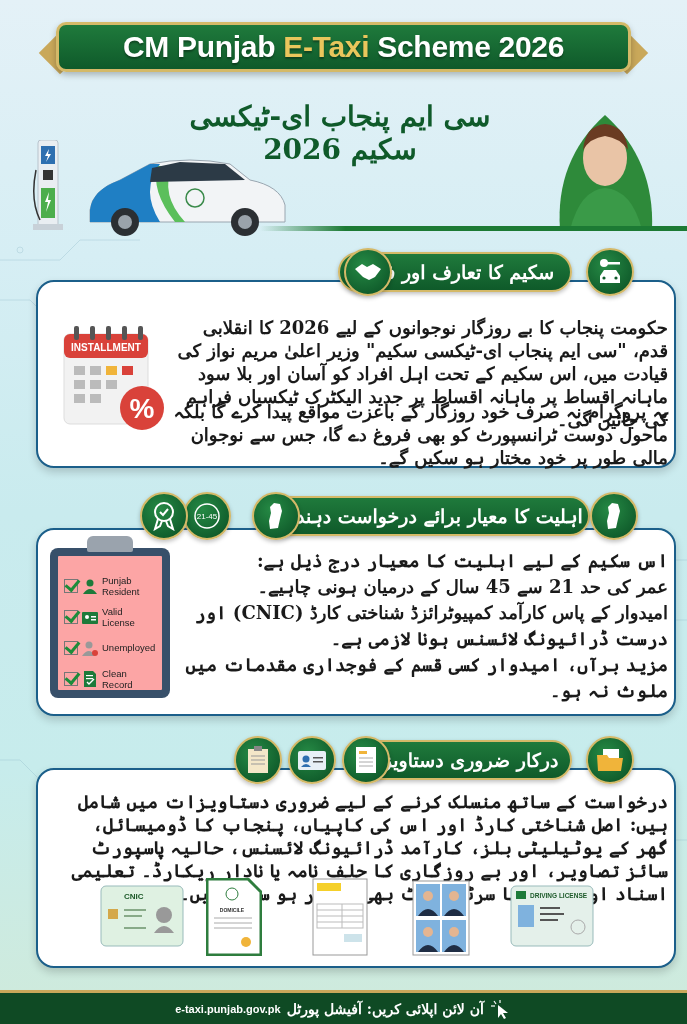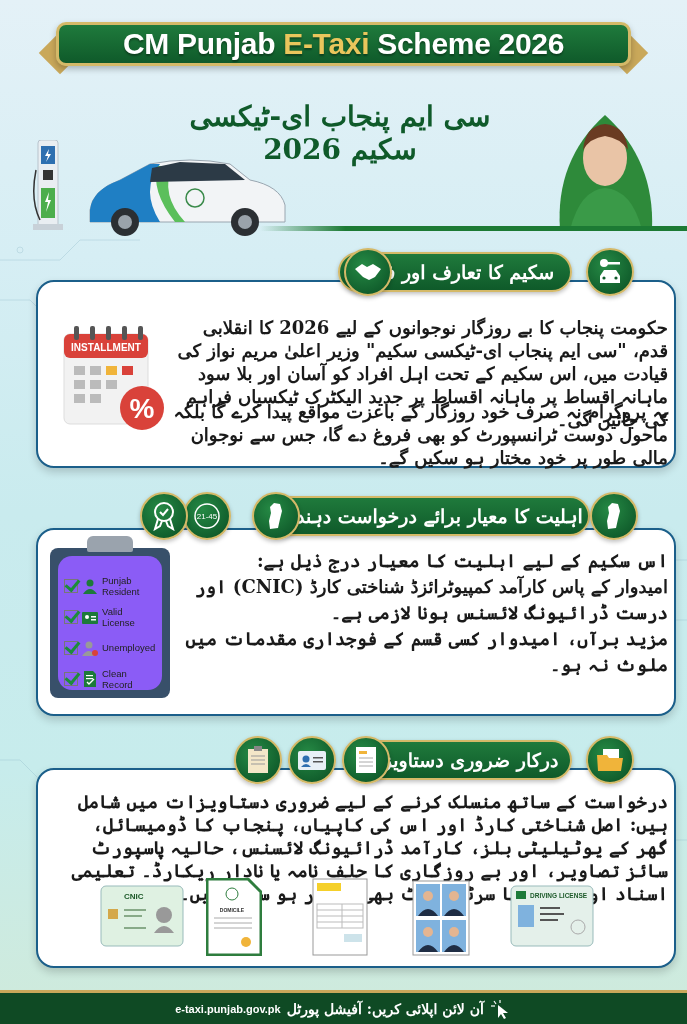--- a/index.html
+++ b/index.html
@@ -6,21 +6,21 @@
   html, body { width: 687px; height: 1024px; overflow: hidden; }
   body {
     font-family: "DejaVu Sans", sans-serif;
     background: linear-gradient(180deg, #e4f1f7 0%, #d6eef4 25%, #c9ebee 50%, #c7ecec 75%, #cfeadb 100%);
     position: relative;
   }
   .circuit { position: absolute; inset: 0; pointer-events: none; opacity: .35; }
 
   
   .title-banner {
-    position: absolute; left: 56px; top: 22px; width: 575px; height: 44px;
+    position: absolute; left: 56px; top: 22px; width: 575px; height: 50px;
     background: linear-gradient(180deg, #1f7a3c 0%, #0f5a2a 100%);
     border: 3px solid #d4b968;
     border-radius: 10px;
     display: flex; align-items: center; justify-content: center;
     box-shadow: 0 3px 6px rgba(0,0,0,.25);
   }
   .title-banner::before, .title-banner::after {
     content: ""; position: absolute; top: 13px; width: 30px; height: 30px;
     background: #c9a85a; transform: rotate(45deg); z-index: -1;
   }
@@ -77,21 +77,21 @@
     font-family: "DejaVu Serif", serif; font-size: 18px; line-height: 23px; color: #1a1a1a;
     font-weight: 600;
   }
 
   
   .clipboard {
     position: absolute; left: 50px; top: 548px; width: 120px; height: 150px;
     background: #38506a; border-radius: 8px; padding: 8px;
   }
   .clip-paper {
-    background: #8b5cf6; width: 100%; height: 100%; border-radius: 14px; padding: 14px 6px 6px 6px;
+    background: #fca5a5; width: 100%; height: 100%; border-radius: 1px; padding: 14px 6px 6px 6px;
     position: relative;
   }
   .clip-top {
     position: absolute; left: 37px; top: -12px; width: 46px; height: 16px;
     background: #9aa3ad; border-radius: 6px 6px 2px 2px;
   }
   .clip-row { display: flex; align-items: center; gap: 4px; height: 31px; }
   .chk { width: 14px; height: 14px; border: 1.5px solid #777; position: relative; flex: none; }
   .chk::after {
     content: ""; position: absolute; left: 3px; top: -3px; width: 6px; height: 11px;
@@ -281,20 +281,21 @@
           <rect x="4" y="7" width="7" height="1.2" fill="#fff"></rect>
           <path d="M5 11 L7 13 L12 8" stroke="#fff" stroke-width="1.4" fill="none"></path>
         </svg>
       <span class="clip-label">Clean Record</span>
     </div>
   </div>
 </div>
 
 <div class="body-text" style="left:180px; top:548px; width:488px; line-height:26px;">
   <div>اس سکیم کے لیے اہلیت کا معیار درج ذیل ہے:</div>
+  <div>عمر کی حد 21 سے 45 سال کے درمیان ہونی چاہیے۔</div>
   <div>امیدوار کے پاس کارآمد کمپیوٹرائزڈ شناختی کارڈ (CNIC) اور درست ڈرائیونگ لائسنس ہونا لازمی ہے۔</div>
   <div>مزید برآں، امیدوار کسی قسم کے فوجداری مقدمات میں ملوث نہ ہو۔</div>
 </div>
 
 <div class="card card-3"></div>
 
 <div class="section-header" style="left:346px; top:740px; width:226px;">
   <span>درکار ضروری دستاویزات</span>
 </div>
 <div class="badge-circle" style="left:586px; top:736px;">

